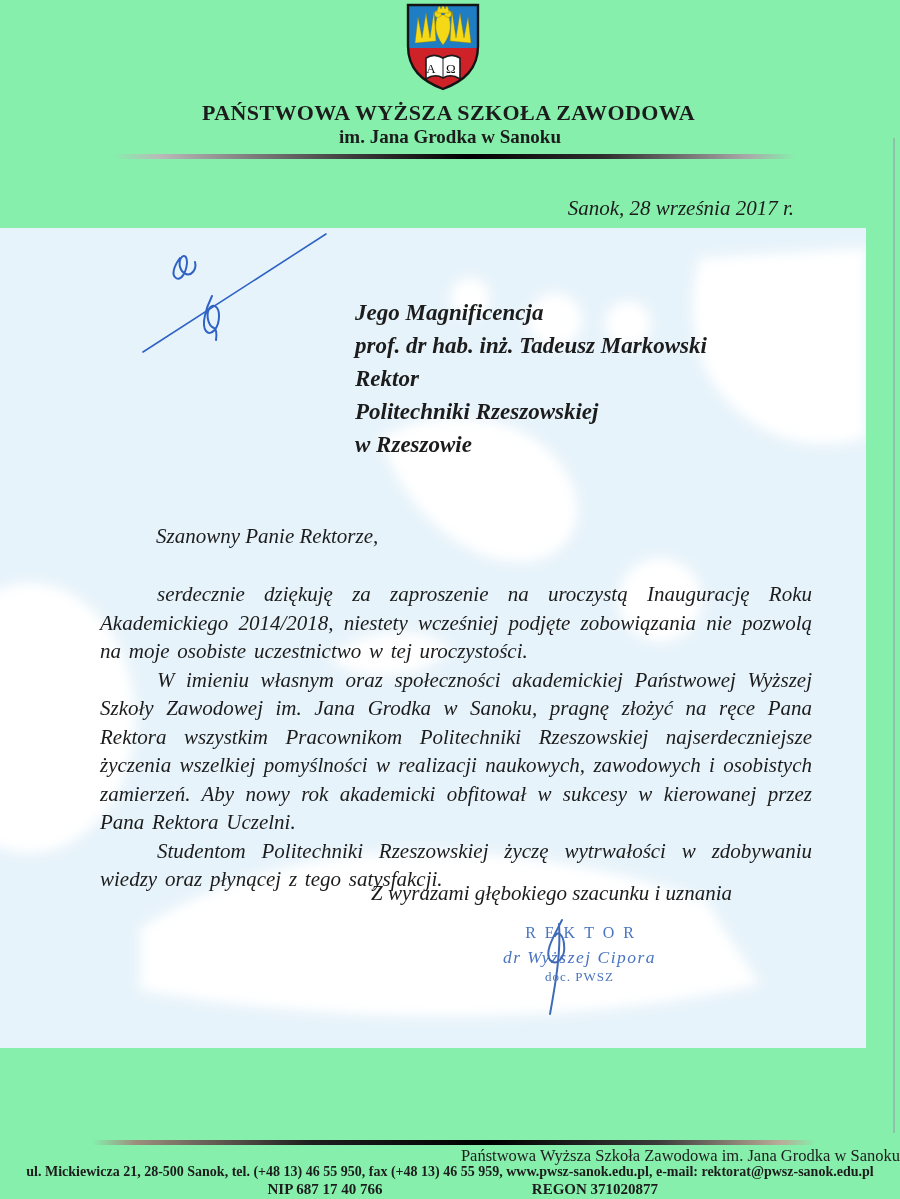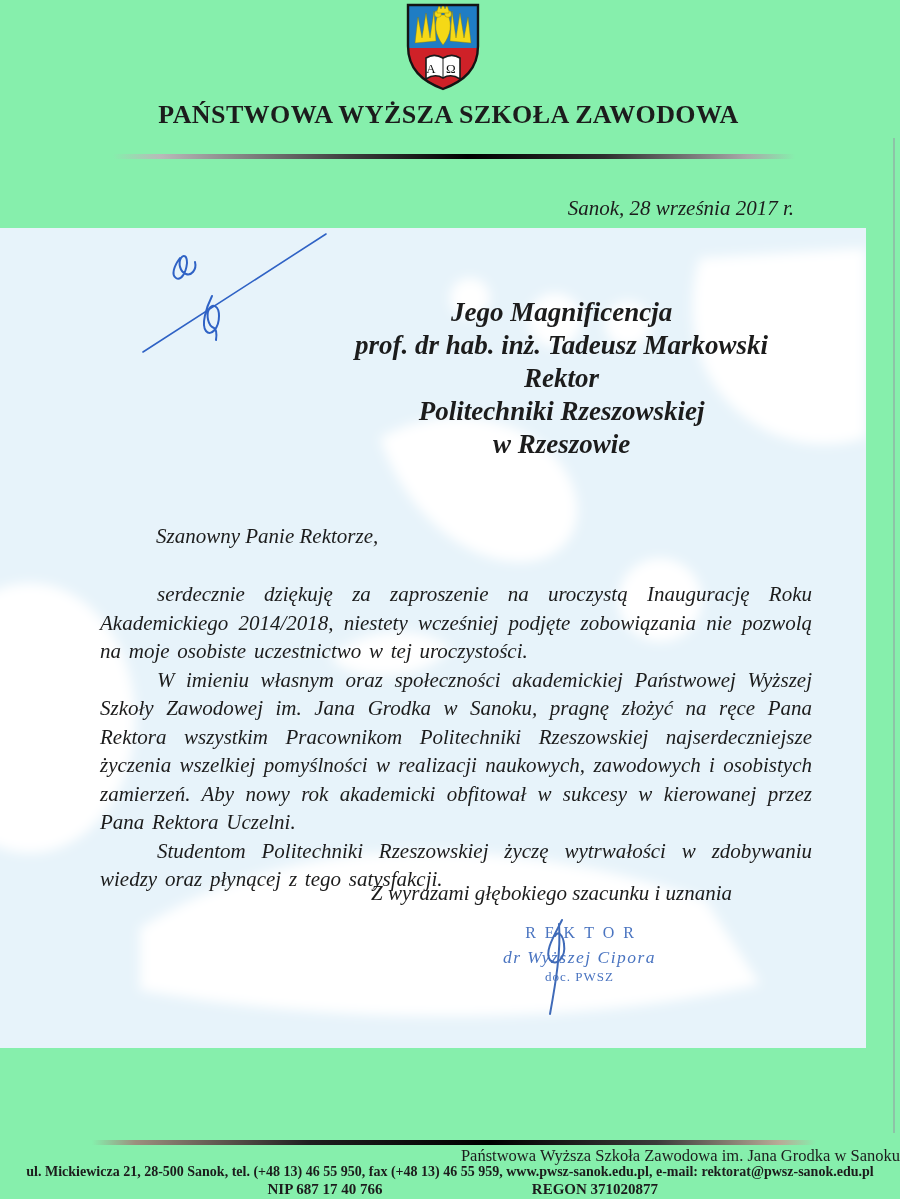--- a/index.html
+++ b/index.html
@@ -5,33 +5,33 @@
   html,body{margin:0;padding:0;background:#ffffff;}
   .page{
     position:relative;width:900px;height:1199px;background:#86efac;
     overflow:hidden;font-family:"Liberation Serif",serif;color:#1c1c1c;
   }
   
   .wm{position:absolute;left:0;top:228px;width:866px;height:820px;z-index:0;}
   
   .crest{position:absolute;left:404px;top:2px;width:78px;height:90px;z-index:2;}
   .hdr1{position:absolute;left:0;top:100px;width:897px;text-align:center;
-        font-weight:bold;font-size:26px;letter-spacing:.4px;z-index:2;}
+        font-weight:bold;font-size:22px;letter-spacing:.4px;z-index:2;}
   .hdr2{position:absolute;left:0;top:126px;width:900px;text-align:center;
         font-weight:bold;font-size:19px;z-index:2;}
   .rule-top{position:absolute;left:113px;top:154px;width:682px;height:4.5px;z-index:2;
         background:linear-gradient(to right,rgba(0,0,0,0) 0%,#b9b9b9 7%,#3c3c3c 35%,#000 52%,#2e2e2e 72%,#a9a9a9 93%,rgba(0,0,0,0) 100%);}
   
   .date{position:absolute;right:106px;top:196px;font-style:italic;font-size:21px;z-index:2;}
   
   .penmark{position:absolute;left:140px;top:228px;width:190px;height:130px;z-index:3;}
   .sig{position:absolute;left:528px;top:916px;width:62px;height:104px;z-index:4;}
   
   .recipient{position:absolute;left:355px;top:296px;z-index:2;
-        font-weight:bold;font-style:italic;font-size:27px;line-height:33px;text-align:center;}
+        font-weight:bold;font-style:italic;font-size:23px;line-height:33px;}
   
   .salutation{position:absolute;left:156px;top:524px;font-style:italic;font-size:21px;z-index:2;}
   .letter-body{position:absolute;left:100px;top:580px;width:712px;z-index:2;
         font-style:italic;font-size:21px;line-height:28.5px;text-align:justify;
         word-spacing:2.5px;}
   .letter-body p{margin:0;text-indent:57px;}
   .closing{position:absolute;left:371px;top:881px;font-style:italic;font-size:21px;z-index:2;}
   
   .stamp{position:absolute;left:492px;top:924px;width:175px;text-align:center;z-index:3;}
   .stamp-title{font-size:16px;letter-spacing:9px;text-indent:9px;}
@@ -97,20 +97,21 @@
       <g>
         <path d="M21,56 C27,52 33,53 38,56 C43,53 49,52 55,56 L55,77 C49,73 43,73 38,76 C33,73 27,73 21,77 Z" fill="#ffffff" stroke="#1a1a1a" stroke-width="1.6"></path>
         <line x1="38" y1="56" x2="38" y2="76" stroke="#1a1a1a" stroke-width="1"></line>
         <text x="38" y="71" text-anchor="middle" font-size="13" letter-spacing="4" fill="#111" font-family="Liberation Serif, serif">Α Ω</text>
       </g>
     </g>
     <path d="M3,3 H73 V44 C73,67 59,79 38,87 C17,79 3,67 3,44 Z" fill="none" stroke="#141414" stroke-width="2.4"></path>
   </svg>
 
   <div class="hdr1">PAŃSTWOWA WYŻSZA SZKOŁA ZAWODOWA</div>
+  <div class="hdr2">im. Jana Grodka w Sanoku</div>
   <div class="rule-top"></div>
 
   <div class="date">Sanok, 28 września 2017 r.</div>
 
   <svg class="penmark" viewBox="0 0 190 130">
     <g fill="none" stroke="#2f62c5" stroke-linecap="round">
       <path d="M3,124 L186,6" stroke-width="1.6"></path>
       <path d="M40,30 C34,38 31,47 36,50 C41,53 46,45 47,35 C47,28 44,26 41,30 C38,35 40,44 46,46 C51,48 57,42 55,34" stroke-width="2"></path>
       <path d="M72,68 C66,80 61,97 66,103 C71,109 79,100 79,88 C79,78 73,75 69,81 C66,87 68,98 74,100 C76,101 77,105 76,112" stroke-width="2"></path>
     </g>

